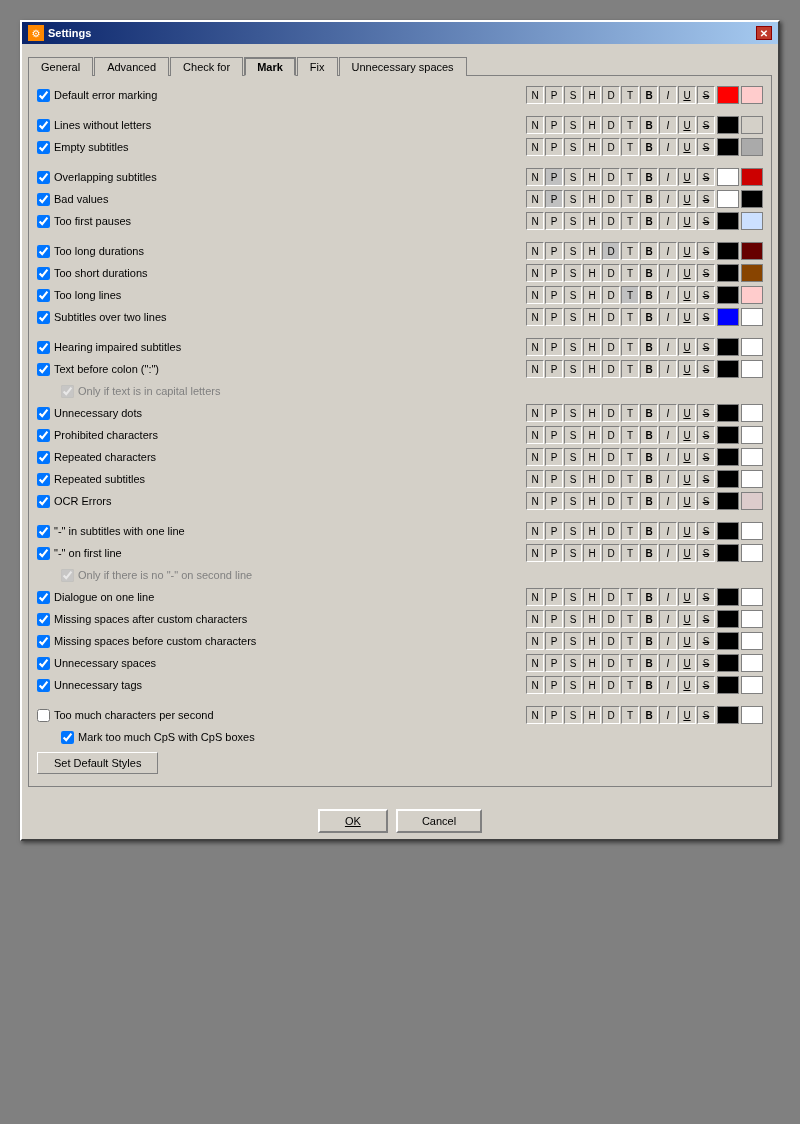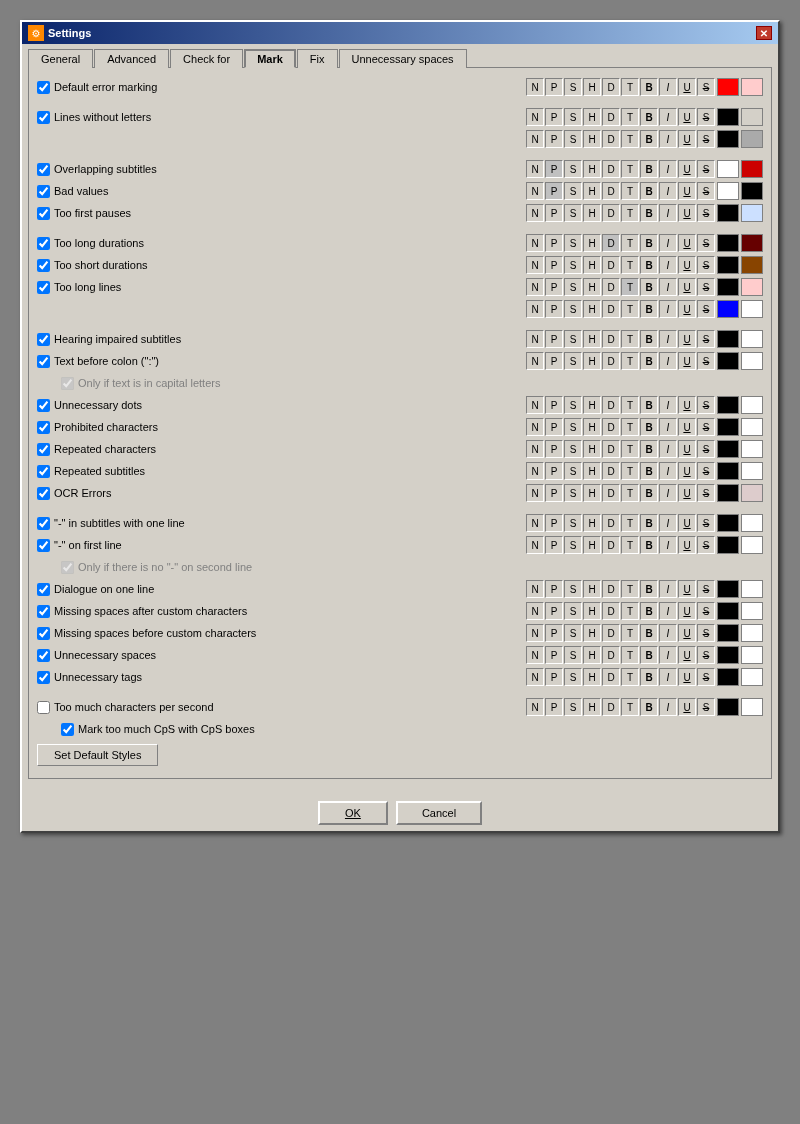--- a/index.html
+++ b/index.html
@@ -55,21 +55,21 @@
       font-size: 10px;
       font-weight: bold;
       display: flex;
       align-items: center;
       justify-content: center;
       cursor: pointer;
     }
     
     .tabs {
       display: flex;
-      padding: 4px 6px 0;
+      padding: 12px 6px 0;
       background: #d4d0c8;
       gap: 1px;
     }
     
     .tab {
       padding: 3px 12px;
       background: #d4d0c8;
       border: 1px solid #808080;
       border-bottom: none;
       cursor: pointer;
@@ -269,20 +269,24 @@
           <div class="letter-btn italic-btn">I</div>
           <div class="letter-btn underline-btn">U</div>
           <div class="letter-btn strike-btn">S</div>
         </div>
         <div class="color-box" style="background:#000000"></div>
         <div class="color-box" style="background:#d4d0c8"></div>
       </div>
     </div>
 
     <div class="row">
+      <label class="checkbox-label">
+        <input type="checkbox" checked="" style="">
+        <span>Empty subtitles</span>
+      </label>
       <div class="controls">
         <div class="letter-group">
           <div class="letter-btn">N</div>
           <div class="letter-btn">P</div>
           <div class="letter-btn">S</div>
           <div class="letter-btn">H</div>
           <div class="letter-btn">D</div>
           <div class="letter-btn">T</div>
           <div class="letter-btn bold-btn">B</div>
           <div class="letter-btn italic-btn">I</div>
@@ -430,20 +434,24 @@
           <div class="letter-btn italic-btn">I</div>
           <div class="letter-btn underline-btn">U</div>
           <div class="letter-btn strike-btn">S</div>
         </div>
         <div class="color-box" style="background:#000000"></div>
         <div class="color-box" style="background:#ffcccc"></div>
       </div>
     </div>
 
     <div class="row">
+      <label class="checkbox-label">
+        <input type="checkbox" checked="" style="">
+        <span>Subtitles over two lines</span>
+      </label>
       <div class="controls">
         <div class="letter-group">
           <div class="letter-btn">N</div>
           <div class="letter-btn">P</div>
           <div class="letter-btn">S</div>
           <div class="letter-btn">H</div>
           <div class="letter-btn">D</div>
           <div class="letter-btn">T</div>
           <div class="letter-btn bold-btn">B</div>
           <div class="letter-btn italic-btn">I</div>

